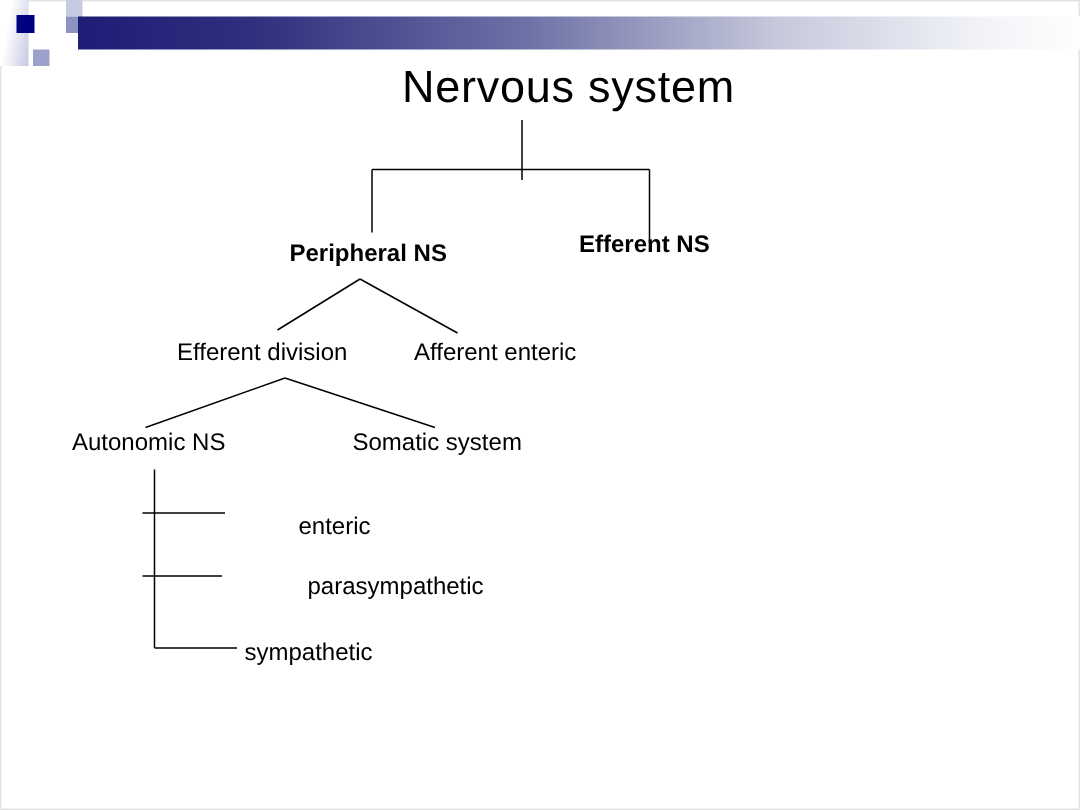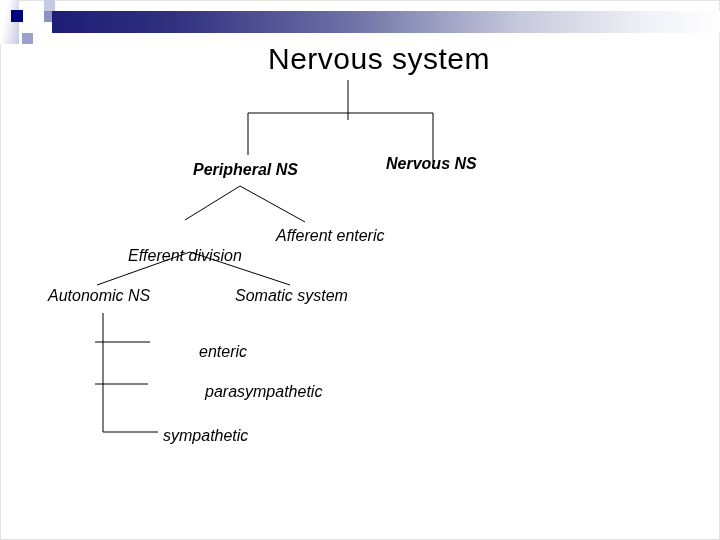--- a/index.html
+++ b/index.html
@@ -55,26 +55,25 @@
   }
   .connectors line { stroke: var(--line); stroke-width: 1; }
 
   
   .node {
     position: absolute;
     font-size: 16px;
     line-height: 1;
     color: var(--text);
     white-space: nowrap;
-    font-style: italic;
   }
   .node.bold { font-weight: 700; }
   .n-peripheral      { left: 193px; top: 162px; }
   .n-central         { left: 386px; top: 156px; }
-  .n-efferent        { left: 128px; top: 228px; margin-top: 20px; }
+  .n-efferent        { left: 118px; top: 228px; }
   .n-afferent        { left: 276px; top: 228px; }
   .n-autonomic       { left: 48px;  top: 288px; }
   .n-somatic         { left: 235px; top: 288px; }
   .n-enteric         { left: 163px; top: 344px; margin-left: 36px; }
   .n-parasympathetic { left: 163px; top: 384px; margin-left: 42px; }
   .n-sympathetic     { left: 163px; top: 428px; }
 </style>
 </head>
 <body>
 
@@ -103,21 +102,21 @@
     <line x1="190" y1="252" x2="97" y2="285"></line>
     <line x1="190" y1="252" x2="290" y2="285"></line>
 
     <line x1="103" y1="313" x2="103" y2="432"></line>
     <line x1="95" y1="342" x2="150" y2="342"></line>
     <line x1="95" y1="384" x2="148" y2="384"></line>
     <line x1="103" y1="432" x2="158" y2="432"></line>
   </svg>
 
   <div class="node bold n-peripheral">Peripheral NS</div>
-  <div class="node bold n-central">Nervous NS</div>
+  <div class="node bold n-central">Efferent NS</div>
   <div class="node n-efferent">Efferent division</div>
   <div class="node n-afferent">Afferent enteric</div>
   <div class="node n-autonomic">Autonomic NS</div>
   <div class="node n-somatic">Somatic system</div>
   <div class="node n-enteric">enteric</div>
   <div class="node n-parasympathetic">parasympathetic</div>
   <div class="node n-sympathetic">sympathetic</div>
 
 </div>
 

